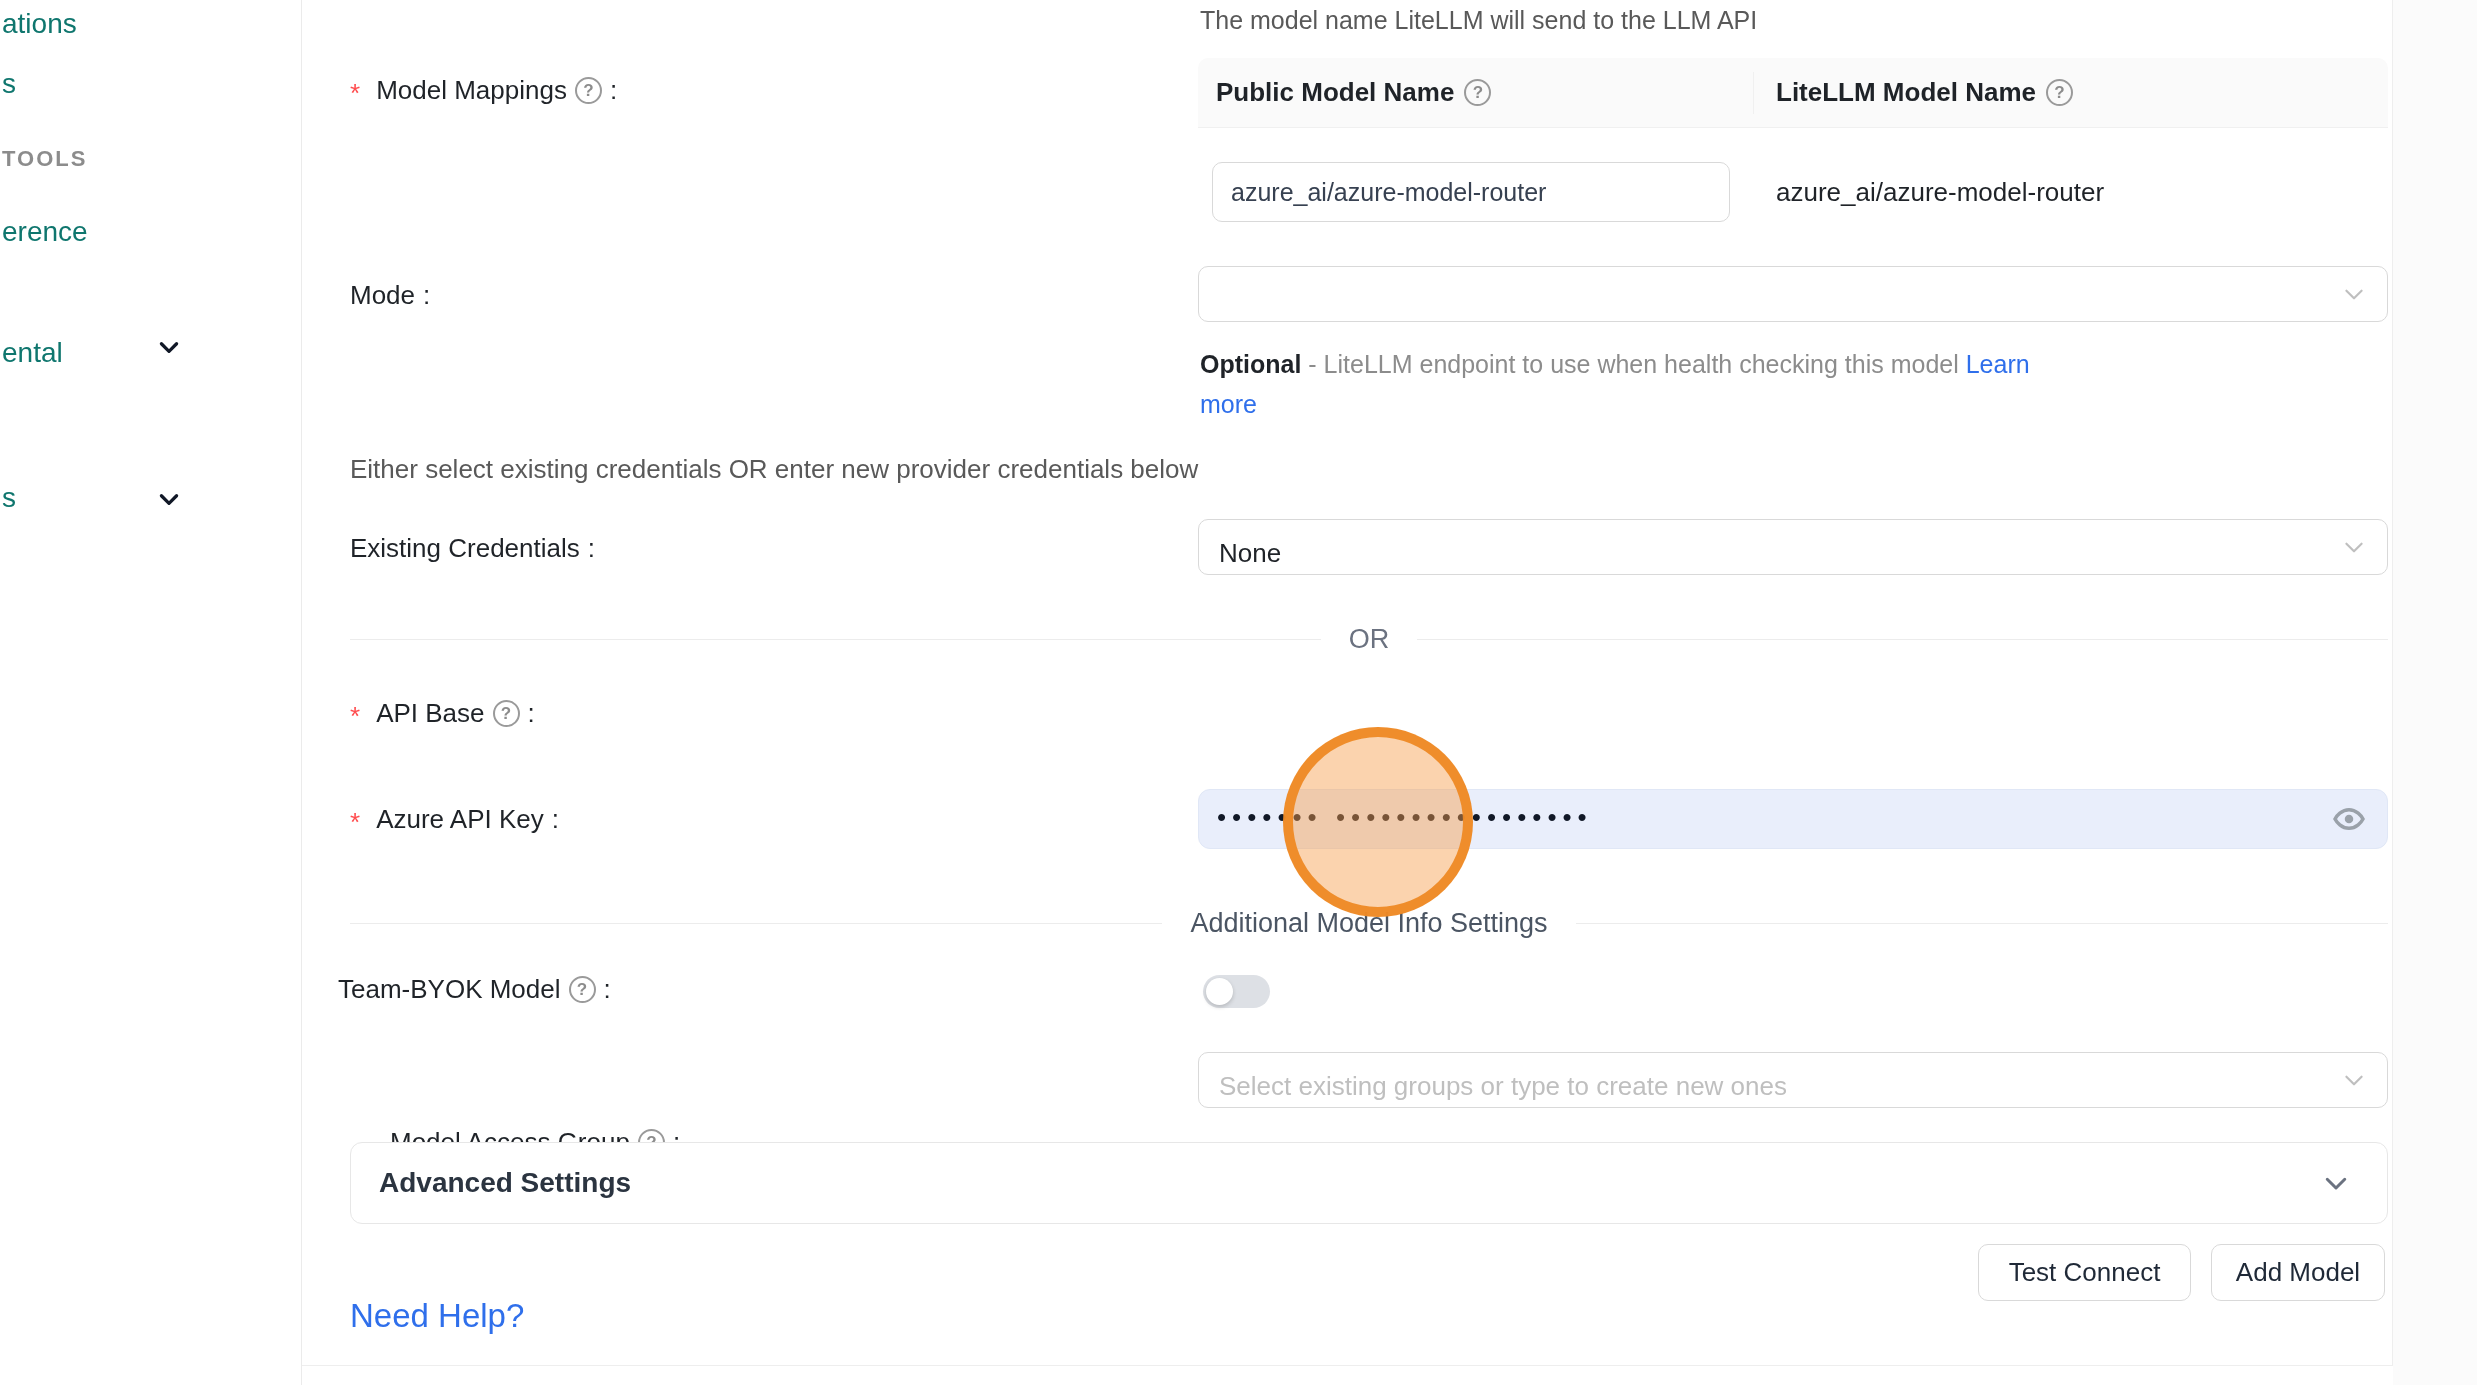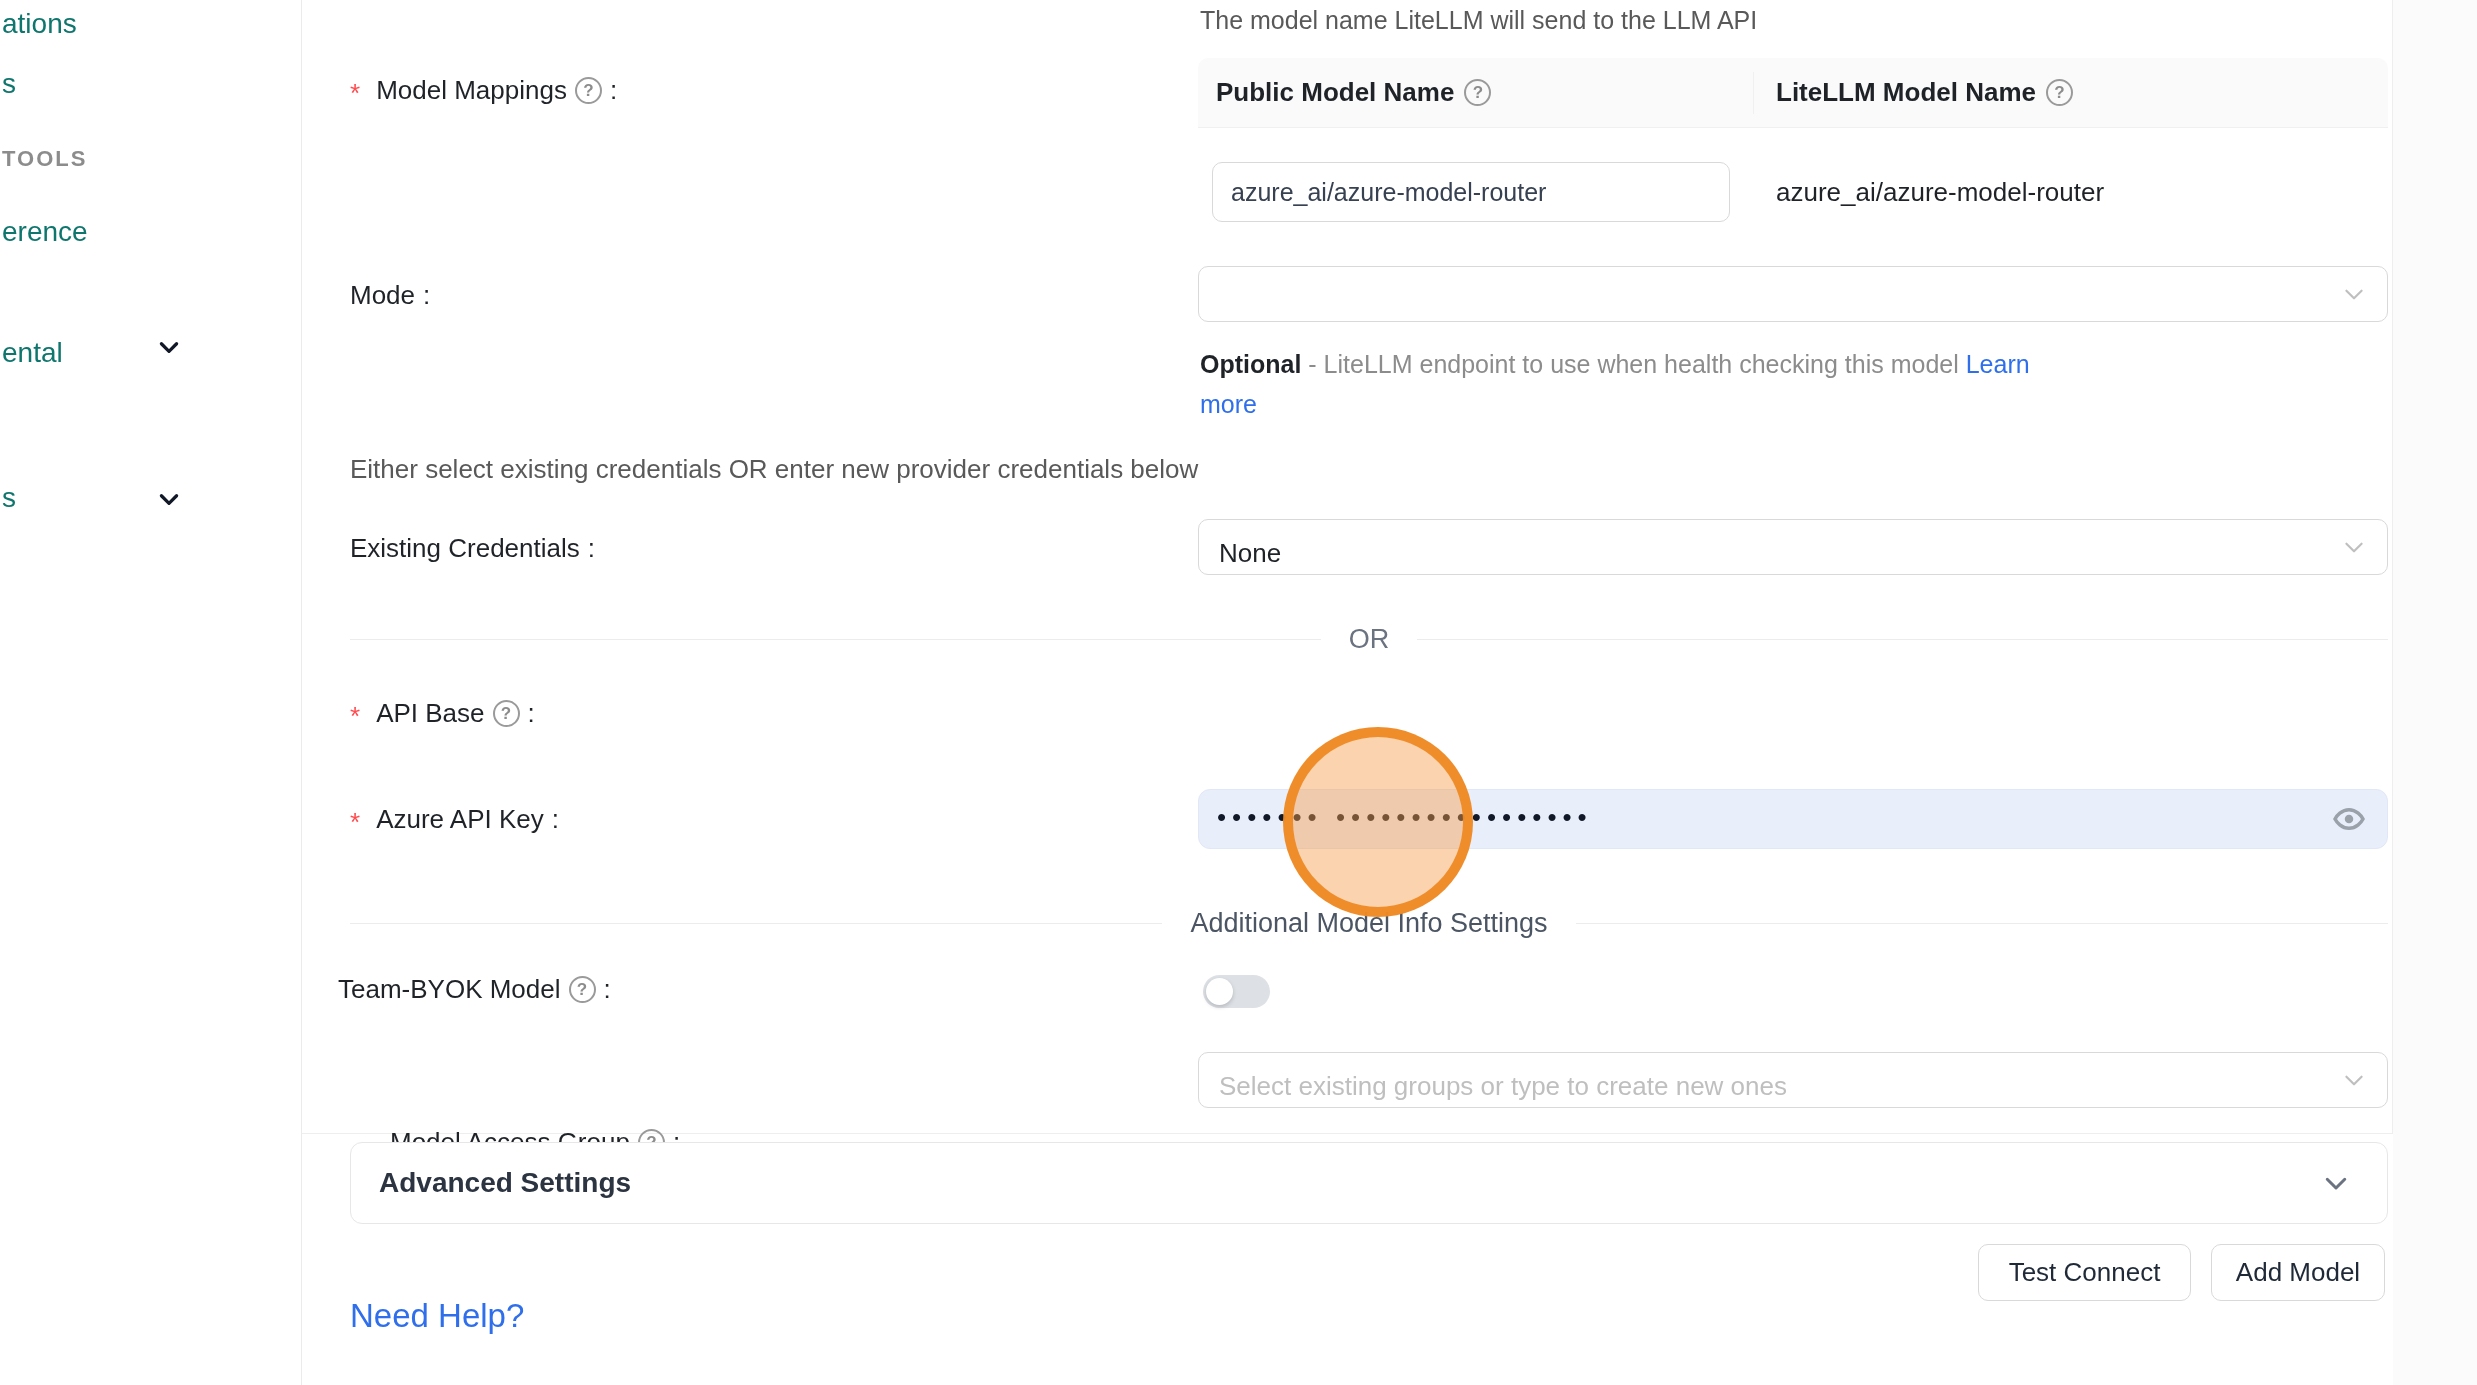--- a/index.html
+++ b/index.html
@@ -7,21 +7,21 @@
               font-family:"Liberation Sans","DejaVu Sans",sans-serif; color:#1f2328; }
   .app { position:relative; width:2477px; height:1385px; }
 
   
   .sidebar { position:absolute; left:0; top:0; width:302px; height:1385px; background:#fff; border-right:1px solid #ebebeb; }
   .side-item { position:absolute; left:0; padding-left:2px; font-size:28px; color:#0f766e; white-space:nowrap; cursor:pointer; }
   .side-section { position:absolute; left:0; padding-left:2px; font-size:22px; letter-spacing:2px; color:#8c8c8c; font-weight:600; }
   .side-chev { position:absolute; width:26px; height:26px; }
 
   
-  .card { position:absolute; left:302px; top:0; width:2091px; height:1134px; background:#fff; border-right:1px solid #eeeeee; border-bottom:1px solid #eeeeee; }
+  .card { position:absolute; left:302px; top:0; width:2091px; height:1366px; background:#fff; border-right:1px solid #eeeeee; border-bottom:1px solid #eeeeee; }
   .outside-right { position:absolute; left:2393px; top:0; width:84px; height:1385px; background:#fbfbfb; }
 
   .abs { position:absolute; }
   .form-label { font-size:26px; color:#1f2328; white-space:nowrap; display:flex; align-items:center; gap:8px; }
   .form-label .txt::after { content:""; }
   .label-colon::after { content:" :"; color:#1f2328; }
   .req::before { content:"*"; color:#ff4d4f; font-size:26px; margin-right:8px; position:relative; top:3px; }
   .help-icon { display:inline-flex; align-items:center; justify-content:center; width:27px; height:27px; border:2px solid #9a9a9a; border-radius:50%; font-size:17px; font-weight:700; color:#8c8c8c; flex:0 0 auto; }
 
   .muted { color:#595959; }

